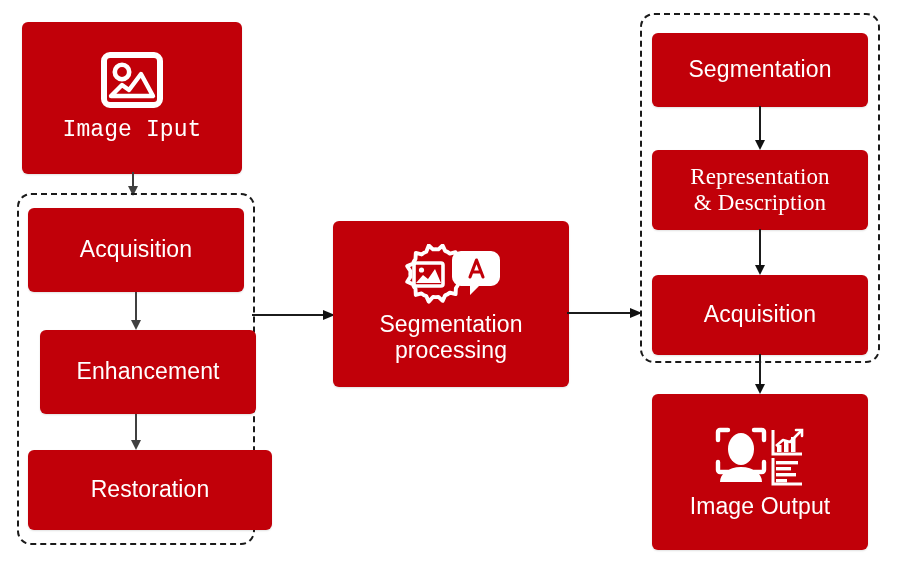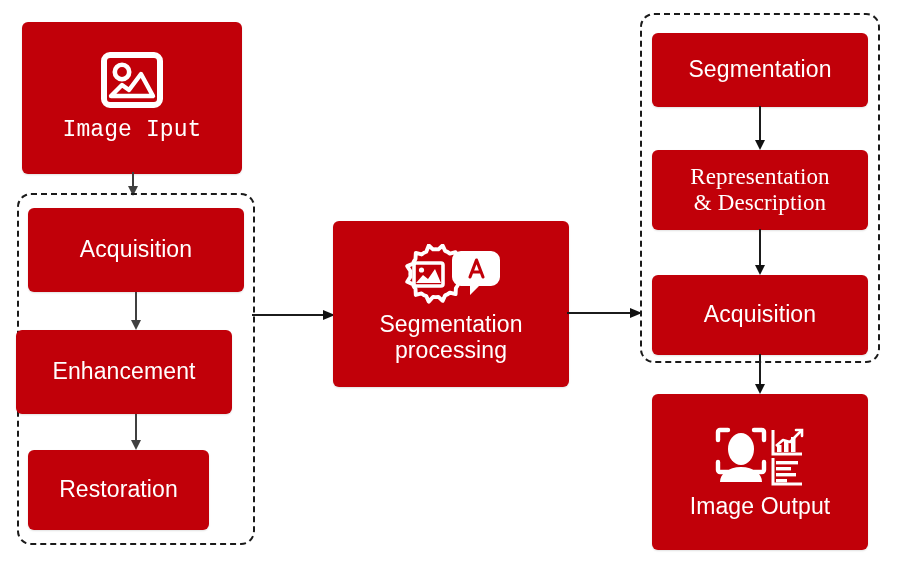--- a/index.html
+++ b/index.html
@@ -68,22 +68,22 @@
     stroke-width: 2;
   }
   .conn.dark line { stroke: #1b1b1b; }
   .conn polygon { fill: #404040; }
   .conn.dark polygon { fill: #111111; }
 
   
   #node-image-input   { left: 22px;  top: 22px;  width: 220px; height: 152px; font-family: Liberation Mono, monospace; }
   #group-preprocess   { left: 17px;  top: 193px; width: 238px; height: 352px; }
   #node-acquisition   { left: 28px;  top: 208px; width: 216px; height: 84px; }
-  #node-enhancement   { left: 16px;  top: 330px; width: 216px; height: 84px; }
-  #node-restoration   { left: 28px;  top: 450px; width: 181px; height: 80px; }
+  #node-enhancement   { left: 40px;  top: 330px; width: 216px; height: 84px; }
+  #node-restoration   { left: 28px;  top: 450px; width: 244px; height: 80px; }
   #node-morphological { left: 333px; top: 221px; width: 236px; height: 166px; }
   #group-analysis     { left: 640px; top: 13px;  width: 240px; height: 350px; }
   #node-segmentation  { left: 652px; top: 33px;  width: 216px; height: 74px; }
   #node-representation{ left: 652px; top: 150px; width: 216px; height: 80px; font-family: Liberation Serif, serif; }
   #node-recognition   { left: 652px; top: 275px; width: 216px; height: 80px; }
   #node-image-output  { left: 652px; top: 394px; width: 216px; height: 156px; }
 
   #conn-input-to-group   { left: 124px; top: 172px; width: 18px;  height: 24px; }
   #conn-acq-to-enh       { left: 128px; top: 292px; width: 16px;  height: 40px; }
   #conn-enh-to-rest      { left: 128px; top: 414px; width: 16px;  height: 38px; }

